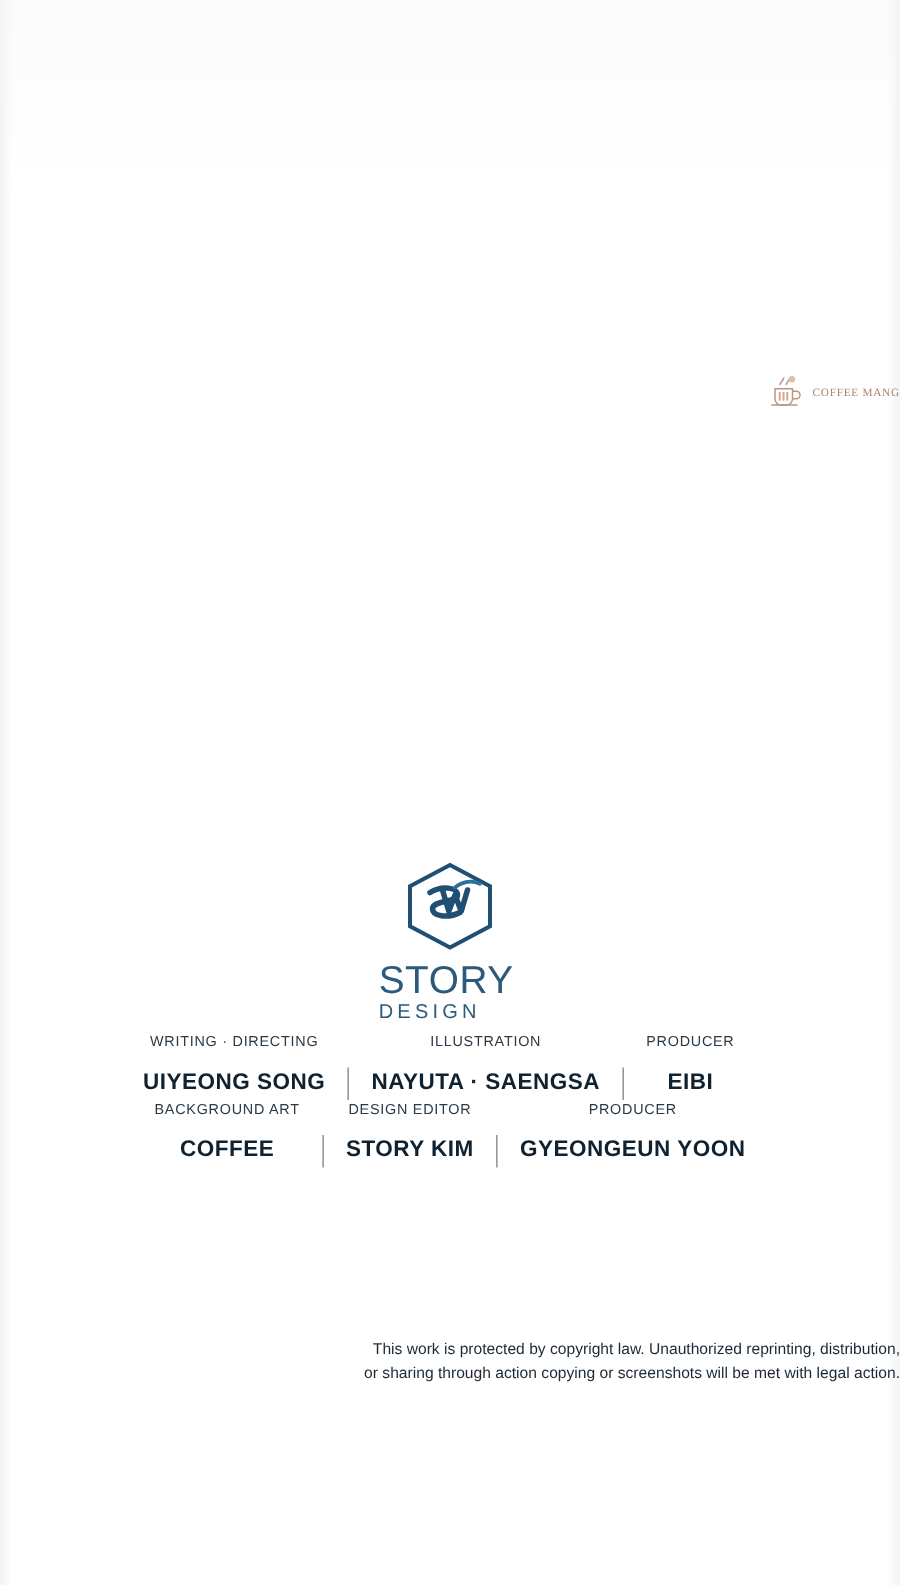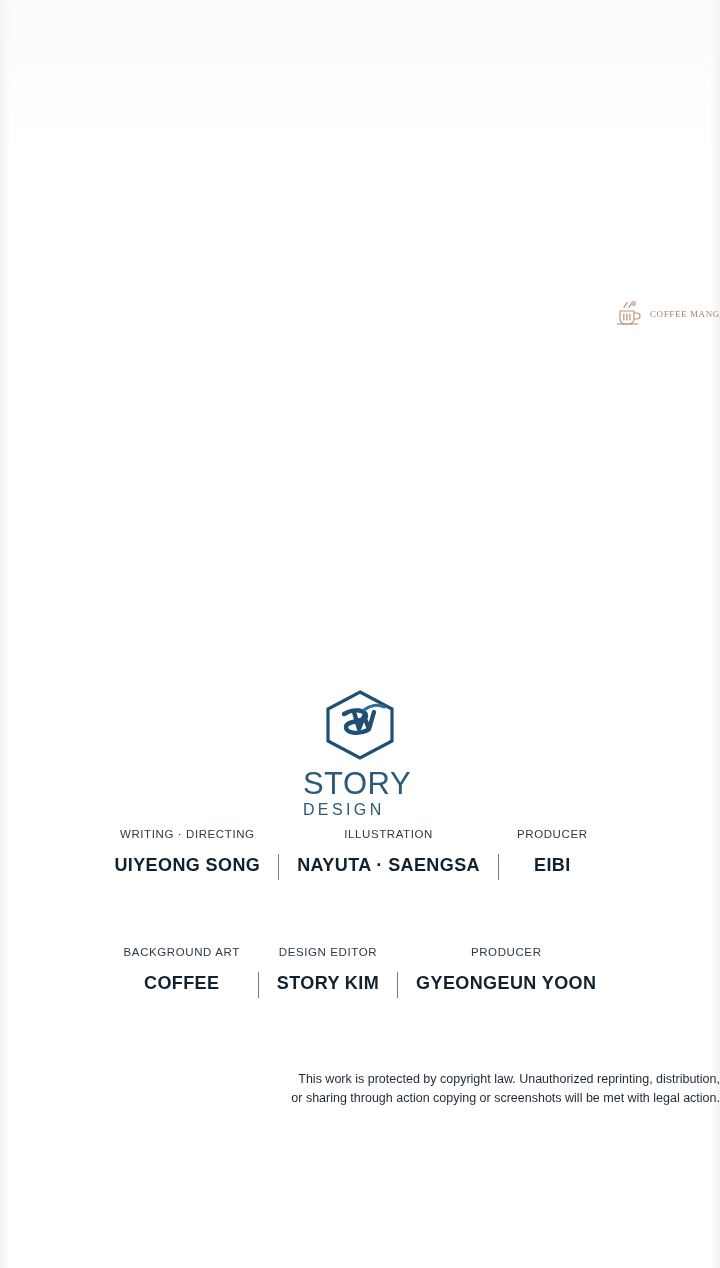--- a/index.html
+++ b/index.html
@@ -103,21 +103,21 @@
     position: absolute;
     left: 0;
     right: 0;
     top: 828px;
   }
   .credit-row {
     display: flex;
     justify-content: center;
     align-items: stretch;
   }
-  .credit-row.row2 { margin-top: 64px; }
+  .credit-row.row2 { }
   .credit-col {
     display: flex;
     flex-direction: column;
     align-items: center;
     justify-content: flex-start;
     padding: 0 18px;
   }
   .credit-role {
     font-size: 11.5px;
     letter-spacing: 0.6px;

